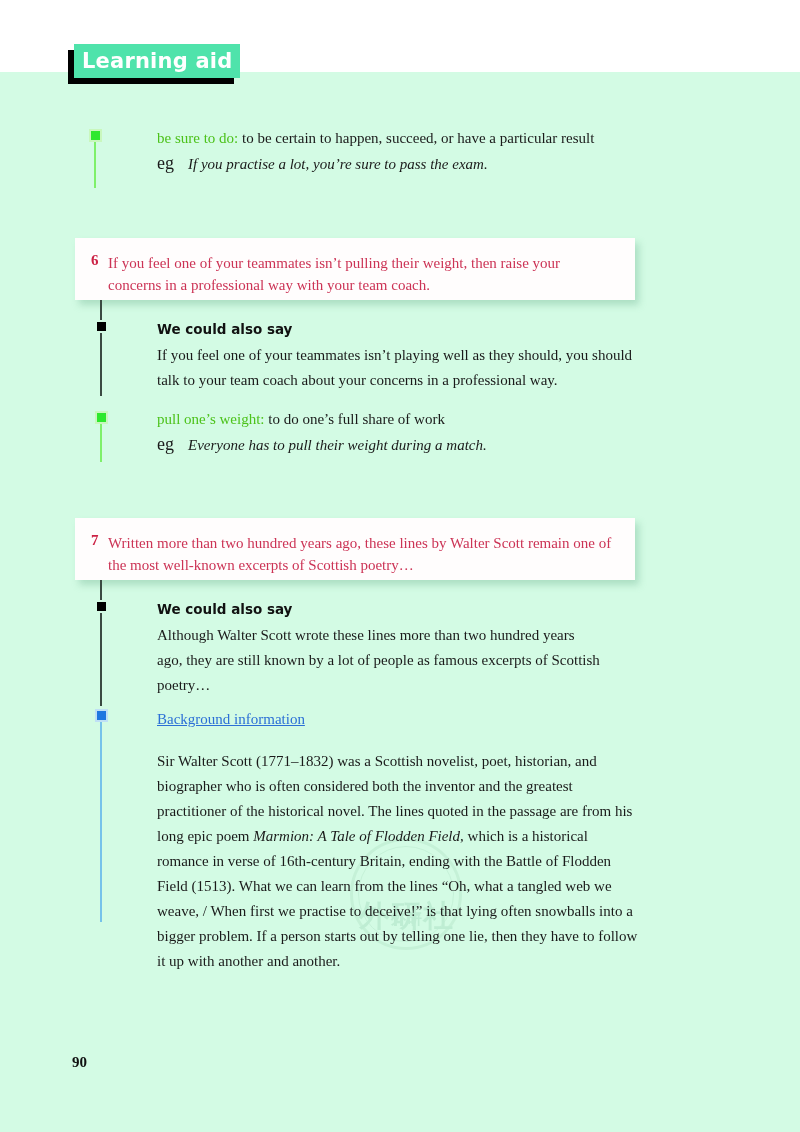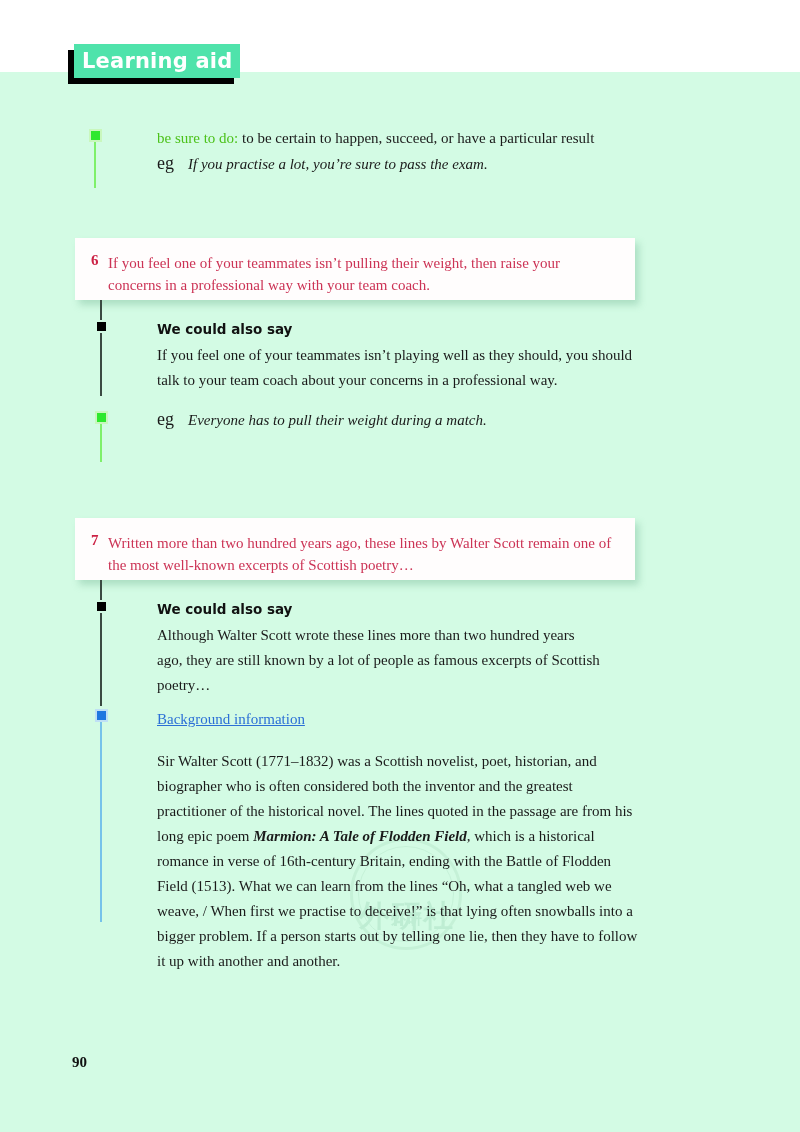--- a/index.html
+++ b/index.html
@@ -224,21 +224,21 @@
     margin-bottom: 18px;
     display: inline-block;
   }
   .bg-body {
     font-family: "Liberation Serif", serif;
     font-size: 15px;
     line-height: 25px;
     color: #1a1a1a;
     text-align: left;
   }
-  .bg-body i { font-style: italic; font-weight: bold; }
+  .bg-body i { font-style: italic; }
 
   .page-num {
     position: absolute;
     left: 72px;
     top: 1054px;
     font-family: Liberation Serif, serif;
     font-size: 15px;
     font-weight: 700;
     color: #111111;
   }
@@ -287,20 +287,23 @@
 
   <div class="blk" style="left:157px; top:318px; width:482px;">
     <div class="wcas-head">We could also say</div>
     <div class="wcas-body">If you feel one of your teammates isn’t playing well as they should, you should talk to your team coach about your concerns in a professional way.</div>
   </div>
 
   <div class="rail rail-green" style="left:100px; top:418px; height:44px;"></div>
   <div class="marker marker-green" style="left:95px; top:411px;"></div>
 
   <div class="blk" style="left:157px; top:407px; width:470px;">
+    <div class="vocab-line">
+      <span class="vocab-term">pull one’s weight:</span><span> to do one’s full share of work</span>
+    </div>
     <div style="line-height:25px;">
       <span class="eg-label">eg</span><span style="display:inline-block;width:14px;"></span><span class="eg-sent">Everyone has to pull their weight during a match.</span>
     </div>
   </div>
 
   <div class="qbox" style="left:75px; top:518px; width:560px; height:62px;">
     <div class="qbox-inner">
       <div class="qnum">7</div>
       <div class="qtext">Written more than two hundred years ago, these lines by Walter Scott remain one of the most well-known excerpts of Scottish poetry…</div>
     </div>

